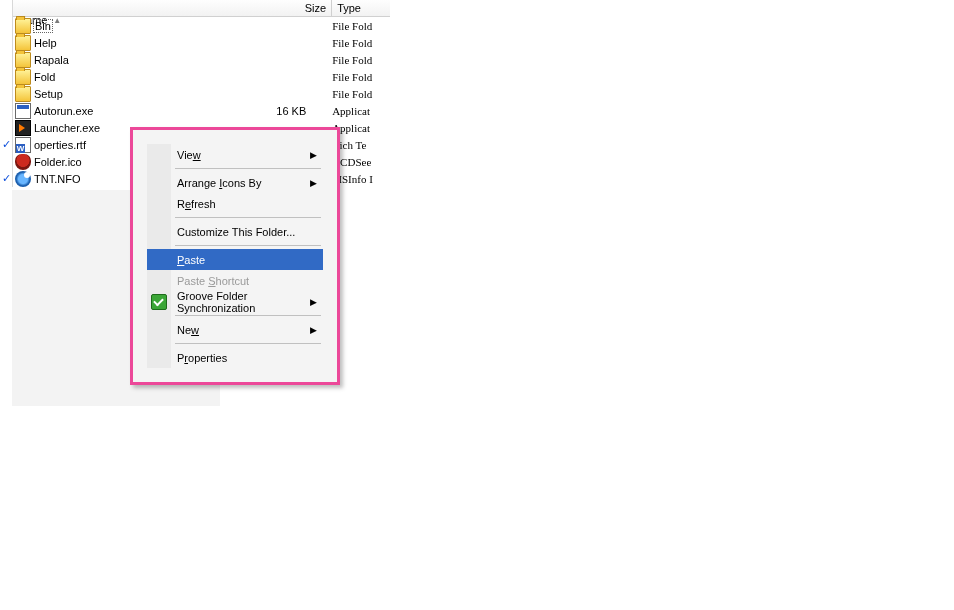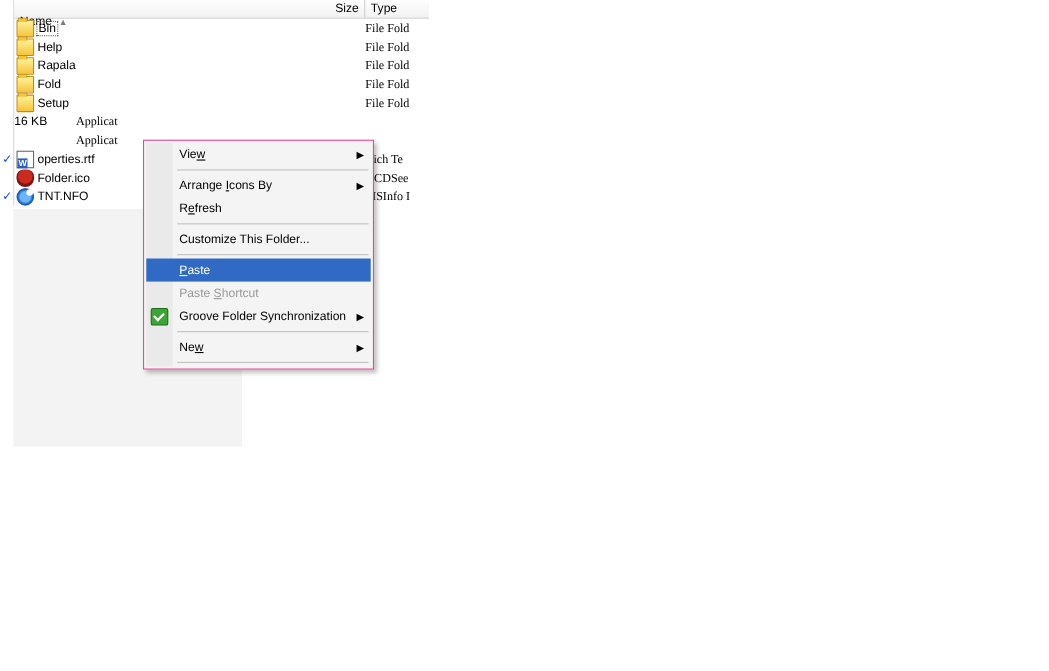--- a/index.html
+++ b/index.html
@@ -192,23 +192,23 @@
     background: #f3f3f3;
   }
 
   
   .context-menu {
     position: absolute;
     left: 130px;
     top: 127px;
     width: 210px;
     background: #f4f4f4;
-    border: 1px solid #ec4899;
+    border: 3px solid #ec4899;
     box-shadow: 3px 3px 4px rgba(0,0,0,0.25);
-    padding: 2px;
+    padding: 14px;
   }
   .cm-inner {
     background: #f4f4f4;
     position: relative;
   }
   .cm-inner::before {
     content: "";
     position: absolute;
     left: 0; top: 0; bottom: 0;
     width: 24px;
@@ -308,24 +308,32 @@
       </div>
       <div class="file-row">
         <div class="cell-name">
           <span class="icon icon-folder"></span>
           <span class="fname">Setup</span>
         </div>
         <div class="cell-size"></div>
         <div class="cell-type">File Fold</div>
       </div>
       <div class="file-row">
+        <div class="cell-name">
+          <span class="icon icon-exe"></span>
+          <span class="fname">Autorun.exe</span>
+        </div>
         <div class="cell-size">16 KB</div>
         <div class="cell-type">Applicat</div>
       </div>
       <div class="file-row">
+        <div class="cell-name">
+          <span class="icon icon-launcher"></span>
+          <span class="fname">Launcher.exe</span>
+        </div>
         <div class="cell-size"></div>
         <div class="cell-type">Applicat</div>
       </div>
       <div class="file-row">
         <div class="cell-name">
           <span class="icon icon-rtf"></span>
           <span class="fname">operties.rtf</span>
         </div>
         <div class="cell-size"></div>
         <div class="cell-type">Rich Te</div>
@@ -381,14 +389,17 @@
         <span class="cm-icon icon icon-groove"></span>
         <span>Groove Folder Synchronization</span>
         <span class="cm-arrow">▶</span>
       </div>
       <div class="cm-sep"></div>
       <div class="cm-item">
         <span>Ne<span class="underline-char">w</span></span>
         <span class="cm-arrow">▶</span>
       </div>
       <div class="cm-sep"></div>
+      <div class="cm-item">
+        <span>P<span class="underline-char">r</span>operties</span>
+      </div>
     </div>
 </div>
 
 </body></html>

